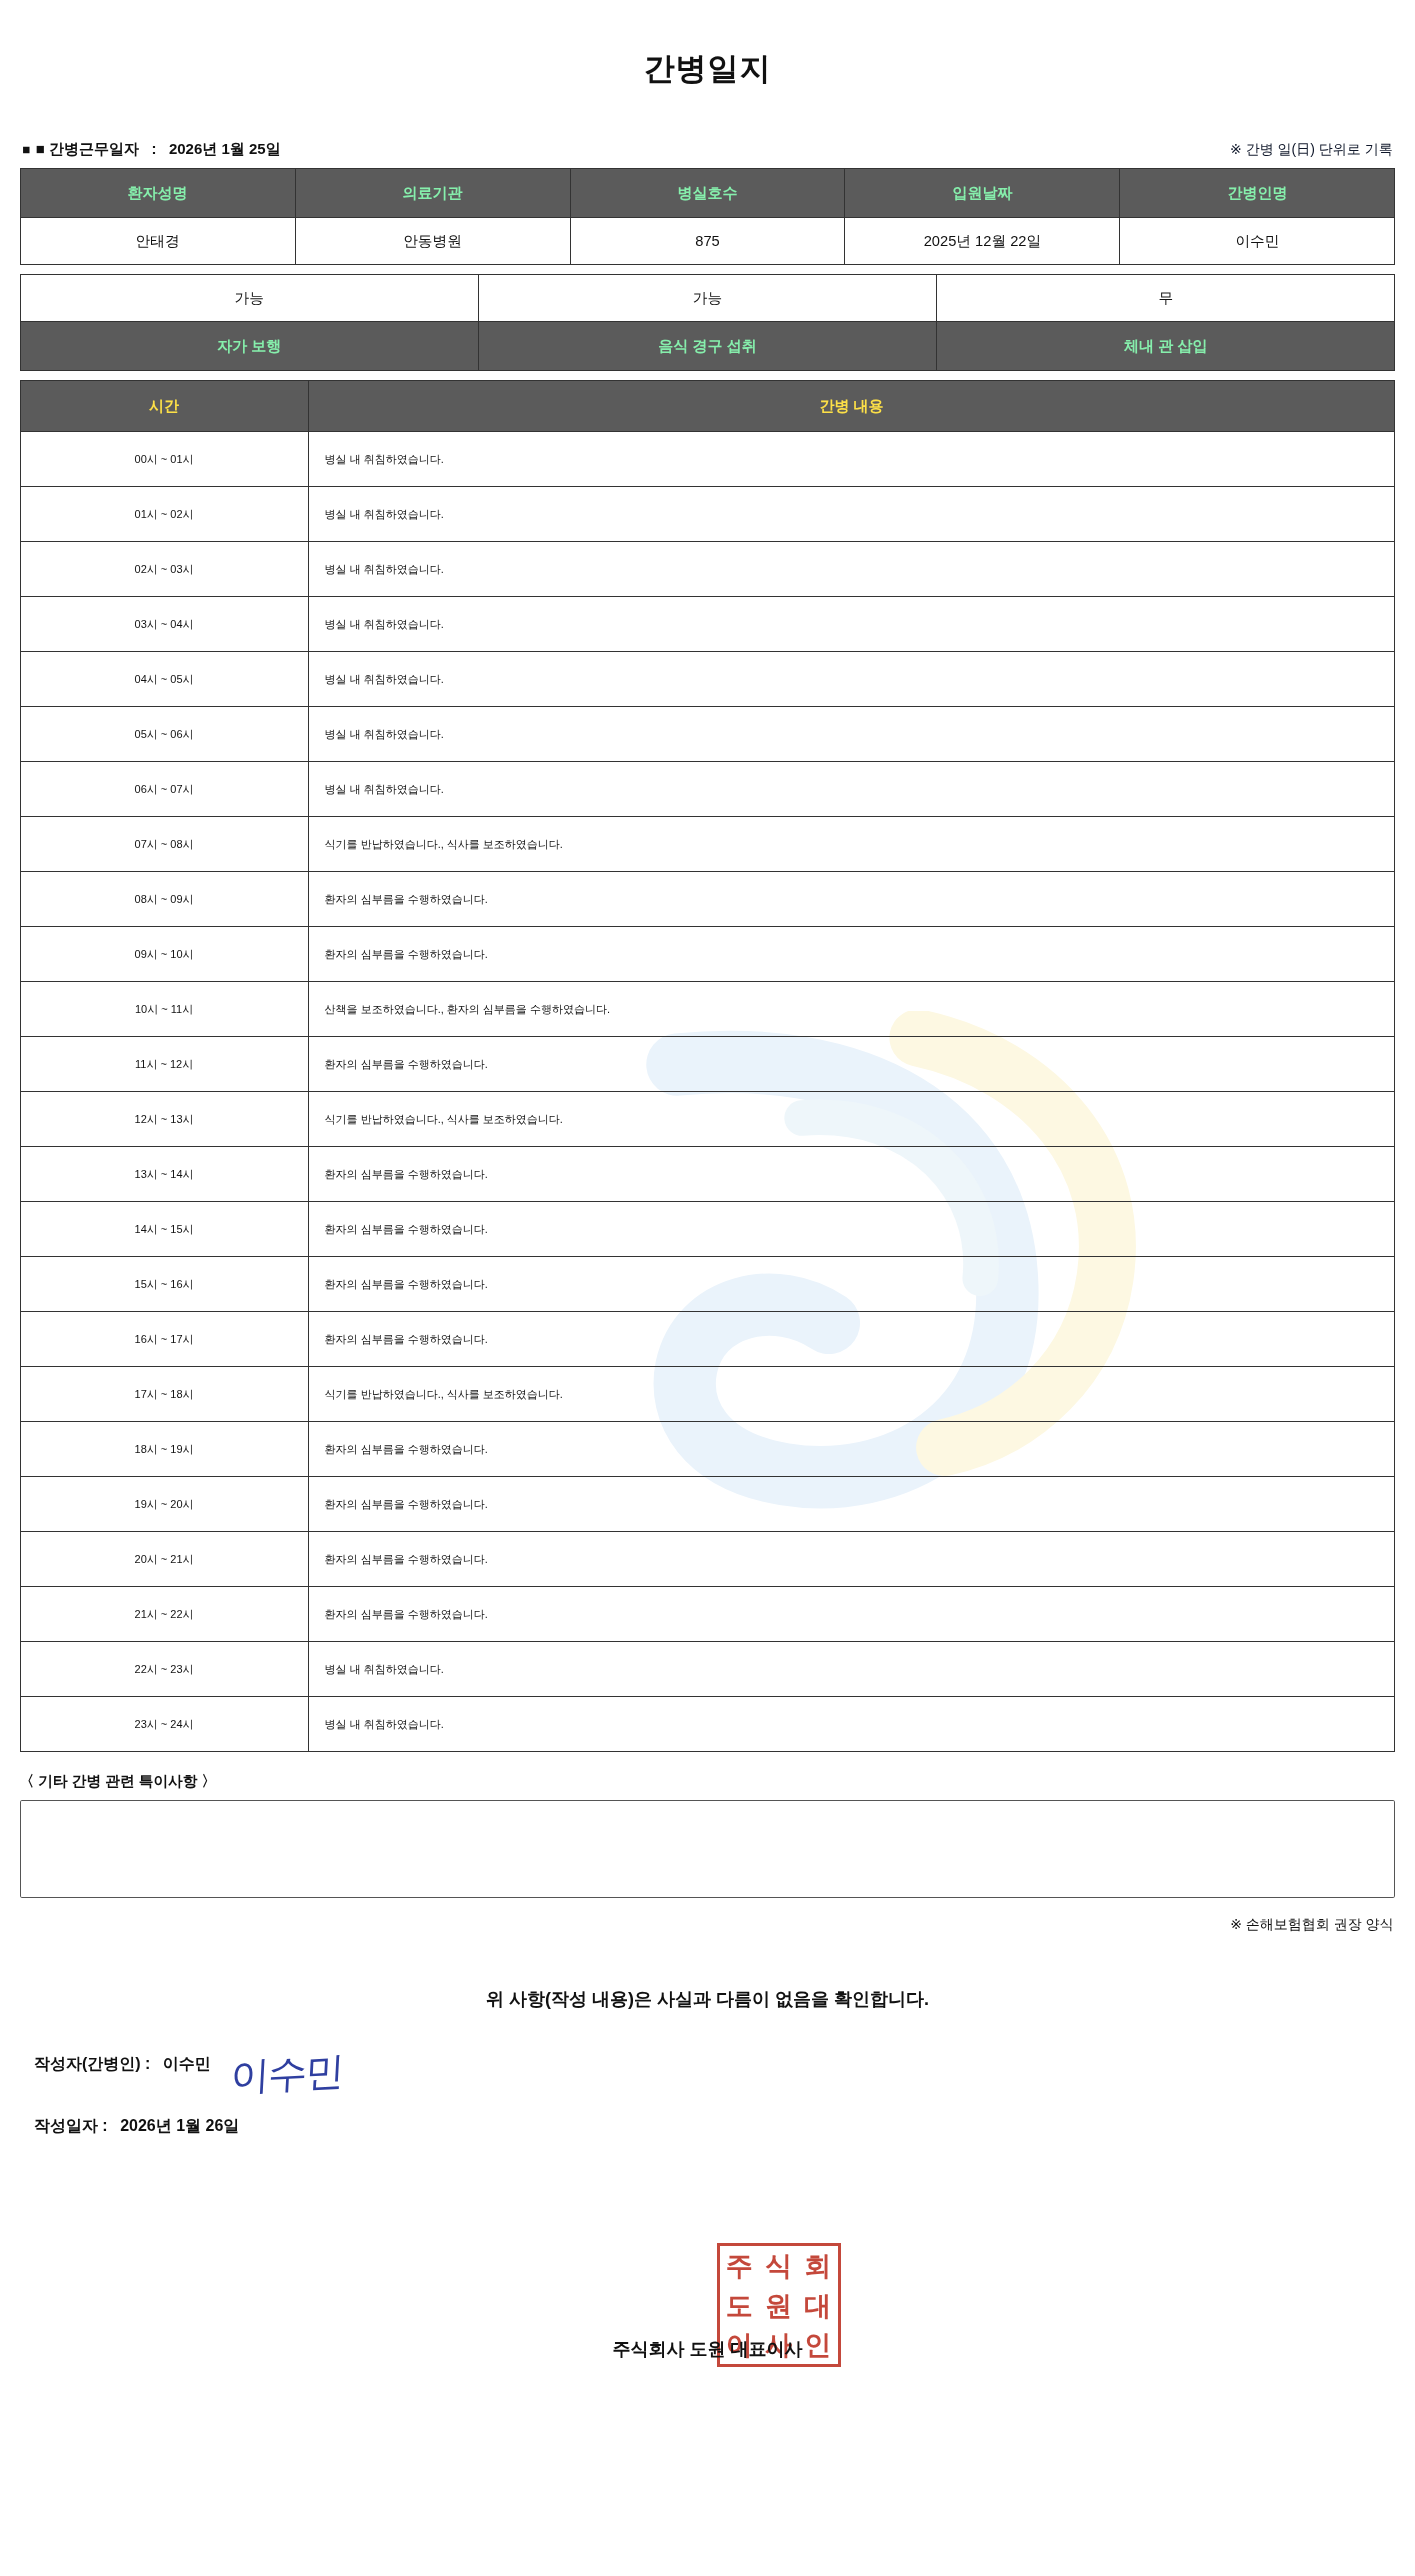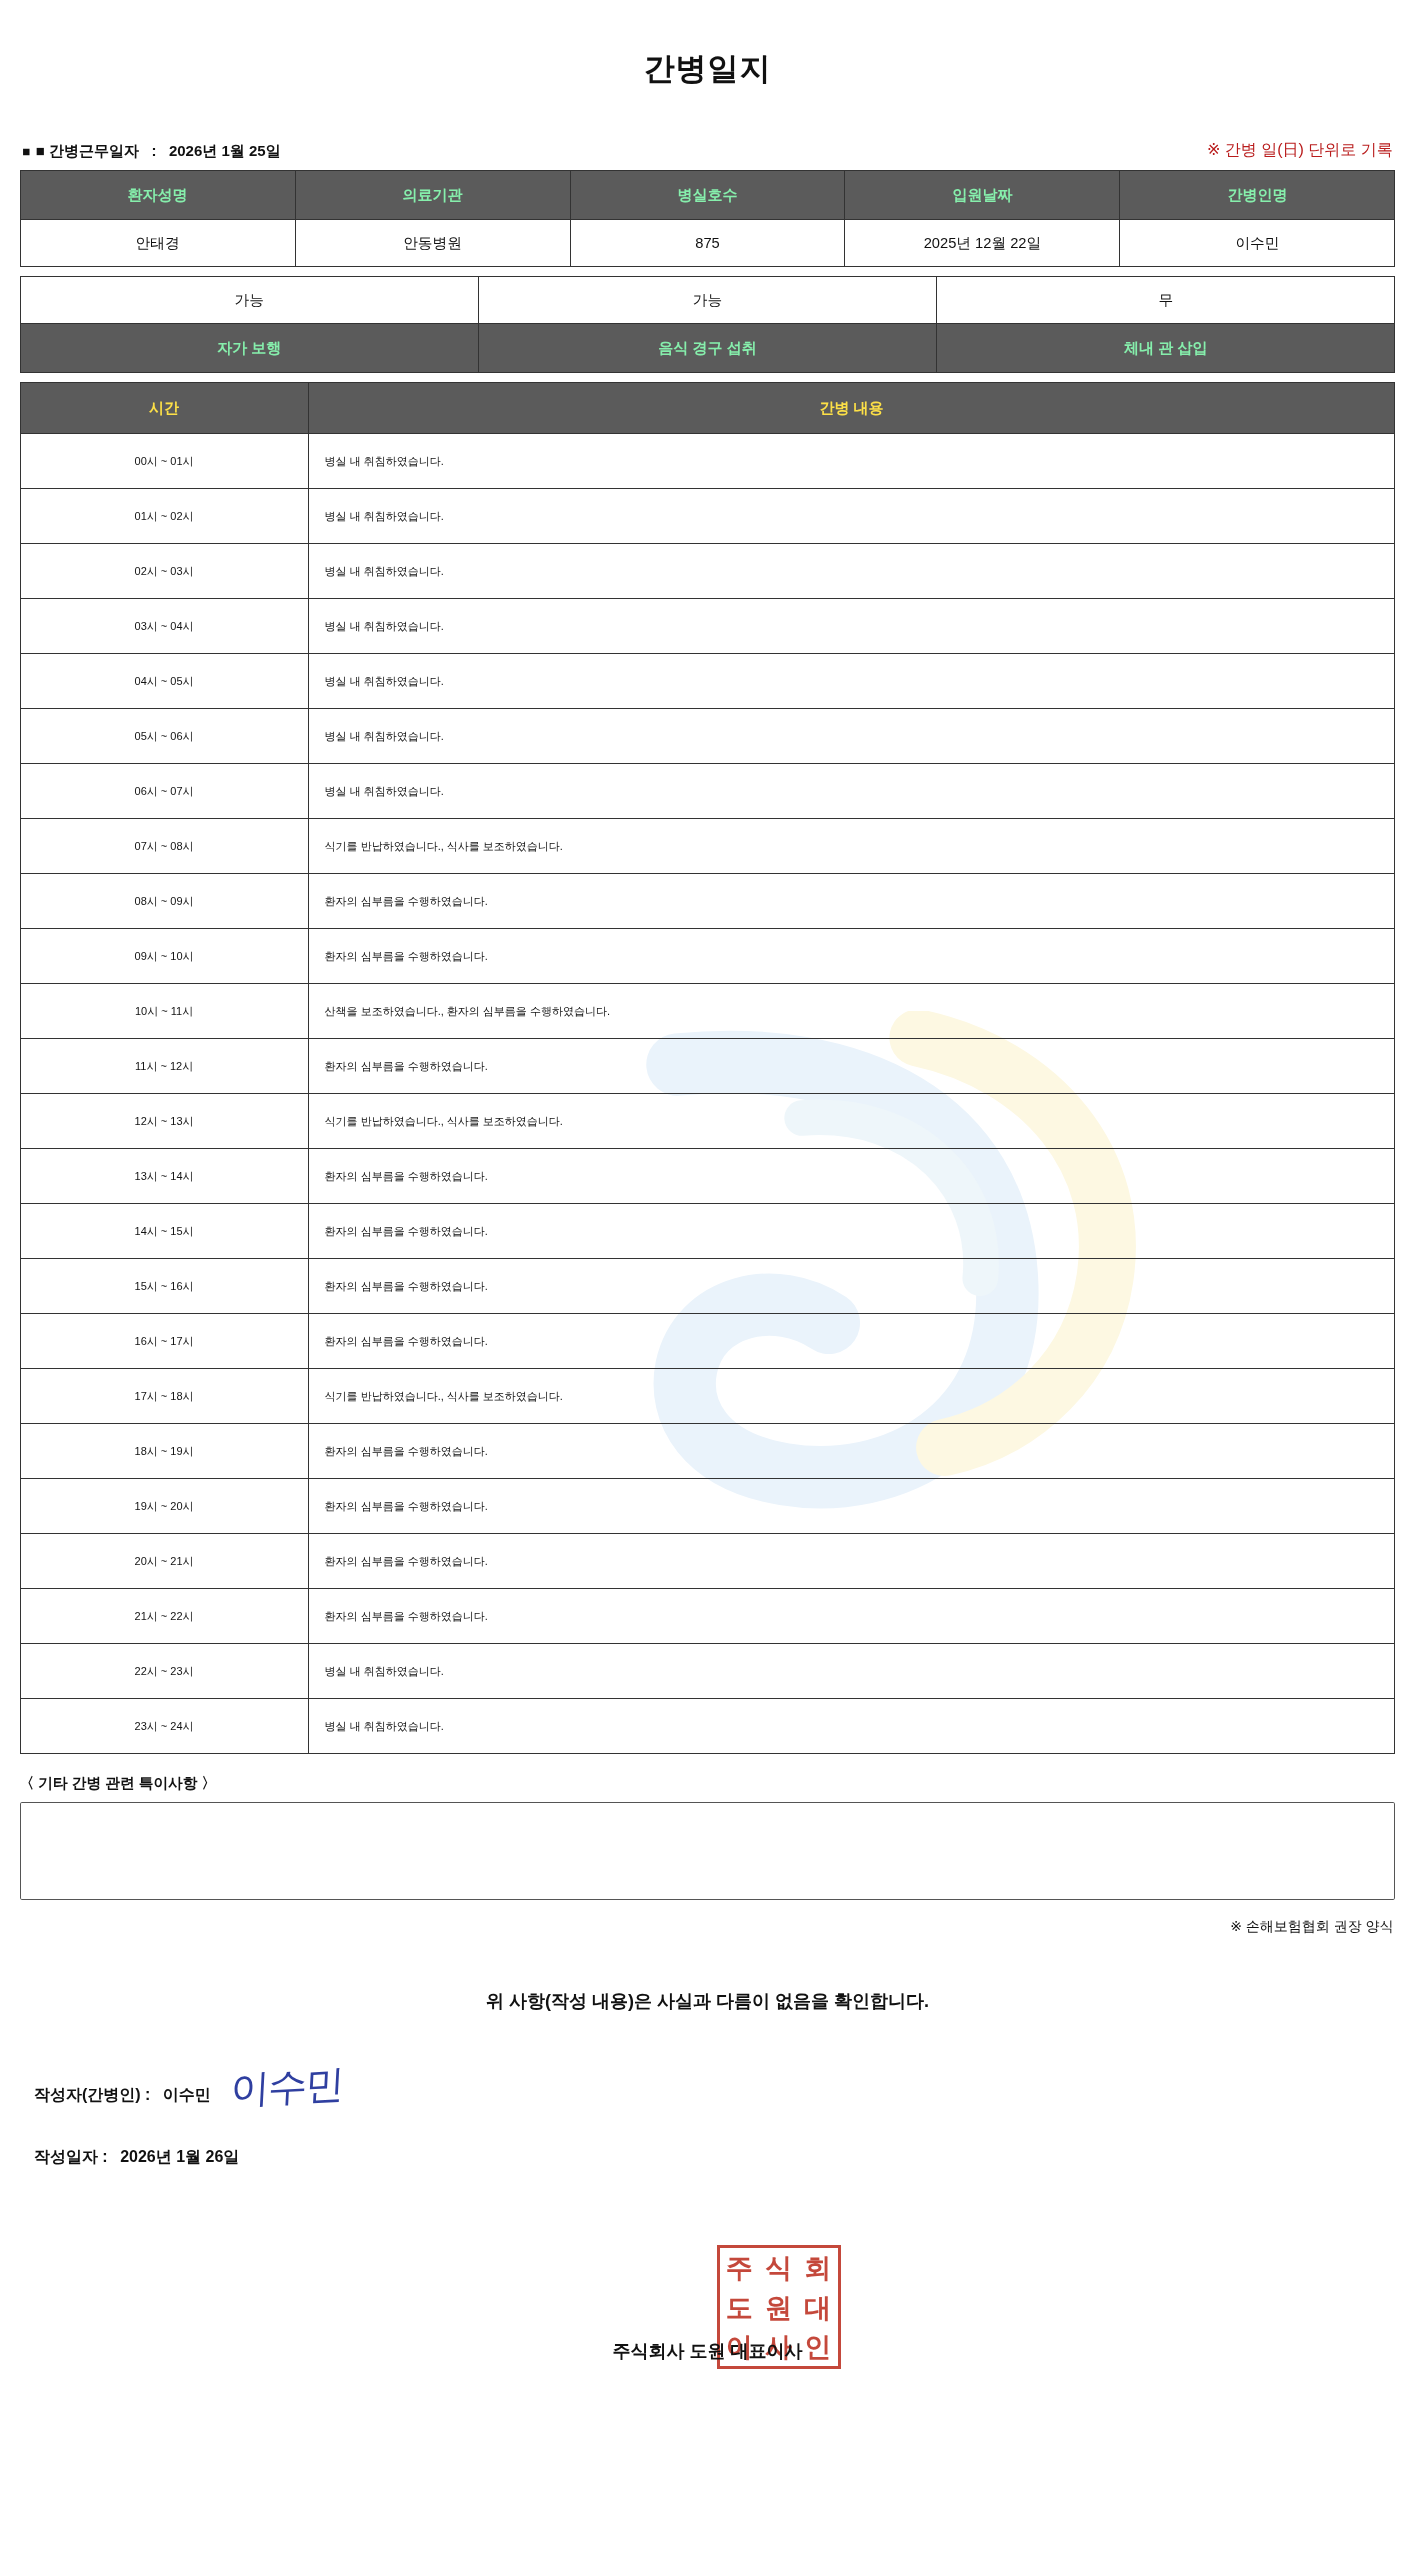--- a/index.html
+++ b/index.html
@@ -66,22 +66,22 @@
     font-size: 13.4px;
     margin-right: 5.3px;
   }
   .meta-left .colon {
     margin: 0 12.5px;
   }
   .meta-left .date {
     font-weight: bold;
   }
   .meta-right {
-    font-size: 16px;
-    color: #b91c1c;
+    font-size: 14px;
+    color: #0f172a;
   }
 
   table.grid {
     border-collapse: collapse;
     width: 100%;
     table-layout: fixed;
   }
   table.grid td, table.grid th {
     border: 0.9px solid #333333;
     text-align: center;
@@ -159,21 +159,21 @@
     margin-top: 53px;
   }
 
   .sign-block {
     margin-top: 43px;
     padding-left: 14.3px;
     font-size: 16px;
   }
   .sign-line {
     display: flex;
-    align-items: flex-end;
+    align-items: flex-start;
     height: 50px;
   }
   .sign-label {
     font-weight: bold;
     margin-right: 12.5px;
   }
   .sign-value {
     font-weight: bold;
     margin-right: 10.7px;
   }

